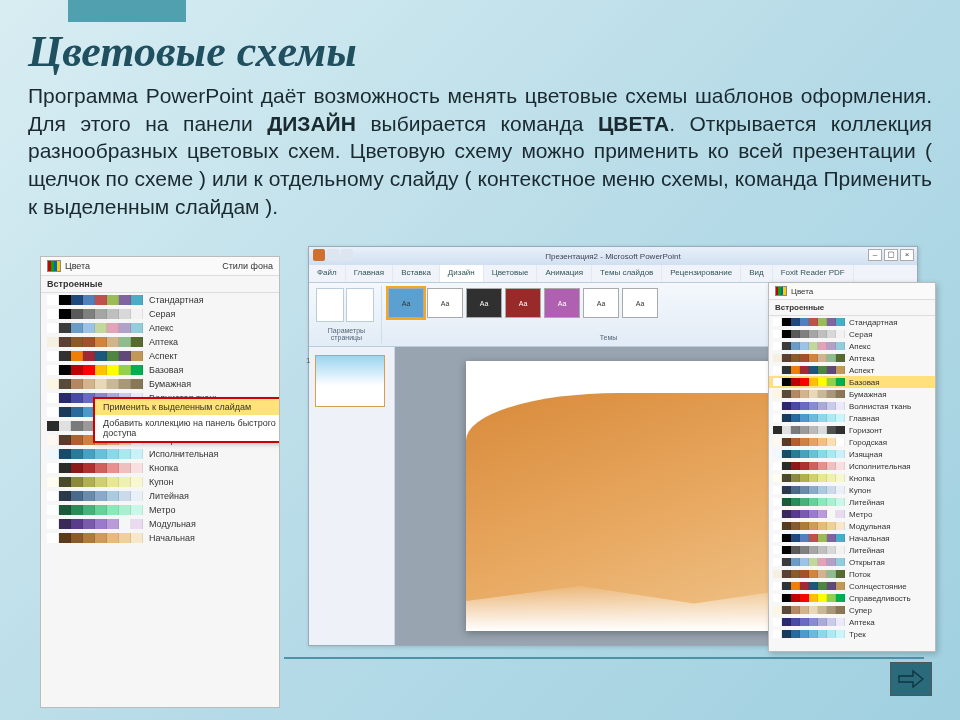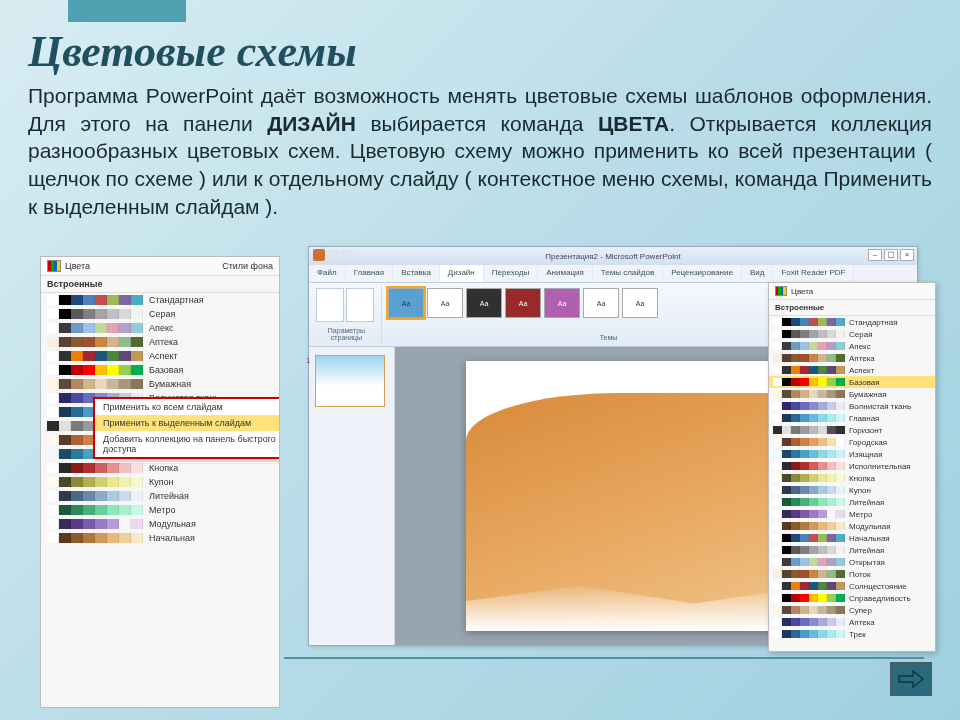--- a/index.html
+++ b/index.html
@@ -413,21 +413,20 @@
           <span style="background: rgb(208, 154, 90);"></span>
           <span style="background: rgb(232, 186, 122);"></span>
           <span style="background: rgb(240, 208, 154);"></span>
           <span style="background: rgb(248, 232, 202);"></span>
         </div>
         <span>Начальная</span>
       </div>
     </div>
 
   <div class="context-menu">
-    <div>Применить ко всем слайдам</div>
     <div class="hi">Применить к выделенным слайдам</div>
     <div>Добавить коллекцию на панель быстрого доступа</div>
   </div>
 </div>
 
 <div class="pp-window">
   <div class="pp-titlebar">
     <div class="pp-qat">
       <span></span>
       <span style="background:#dde6f0"></span>
@@ -438,21 +437,21 @@
       <span>–</span>
       <span>▢</span>
       <span>×</span>
     </div>
   </div>
   <div class="pp-tabs" id="pp-tabs">
       <div>Файл</div>
       <div>Главная</div>
       <div>Вставка</div>
       <div class="active">Дизайн</div>
-      <div>Переходы</div>
+      <div>Цветовые</div>
       <div>Анимация</div>
       <div>Темы слайдов</div>
       <div>Рецензирование</div>
       <div>Вид</div>
       <div>Foxit Reader PDF</div>
     </div>
   <div class="pp-ribbon">
     <div class="rb-group" style="width:70px">
       <div style="display:flex;gap:2px">
           <div style="width:28px;height:34px;border:1px solid #bcd;background:#fff"></div>

